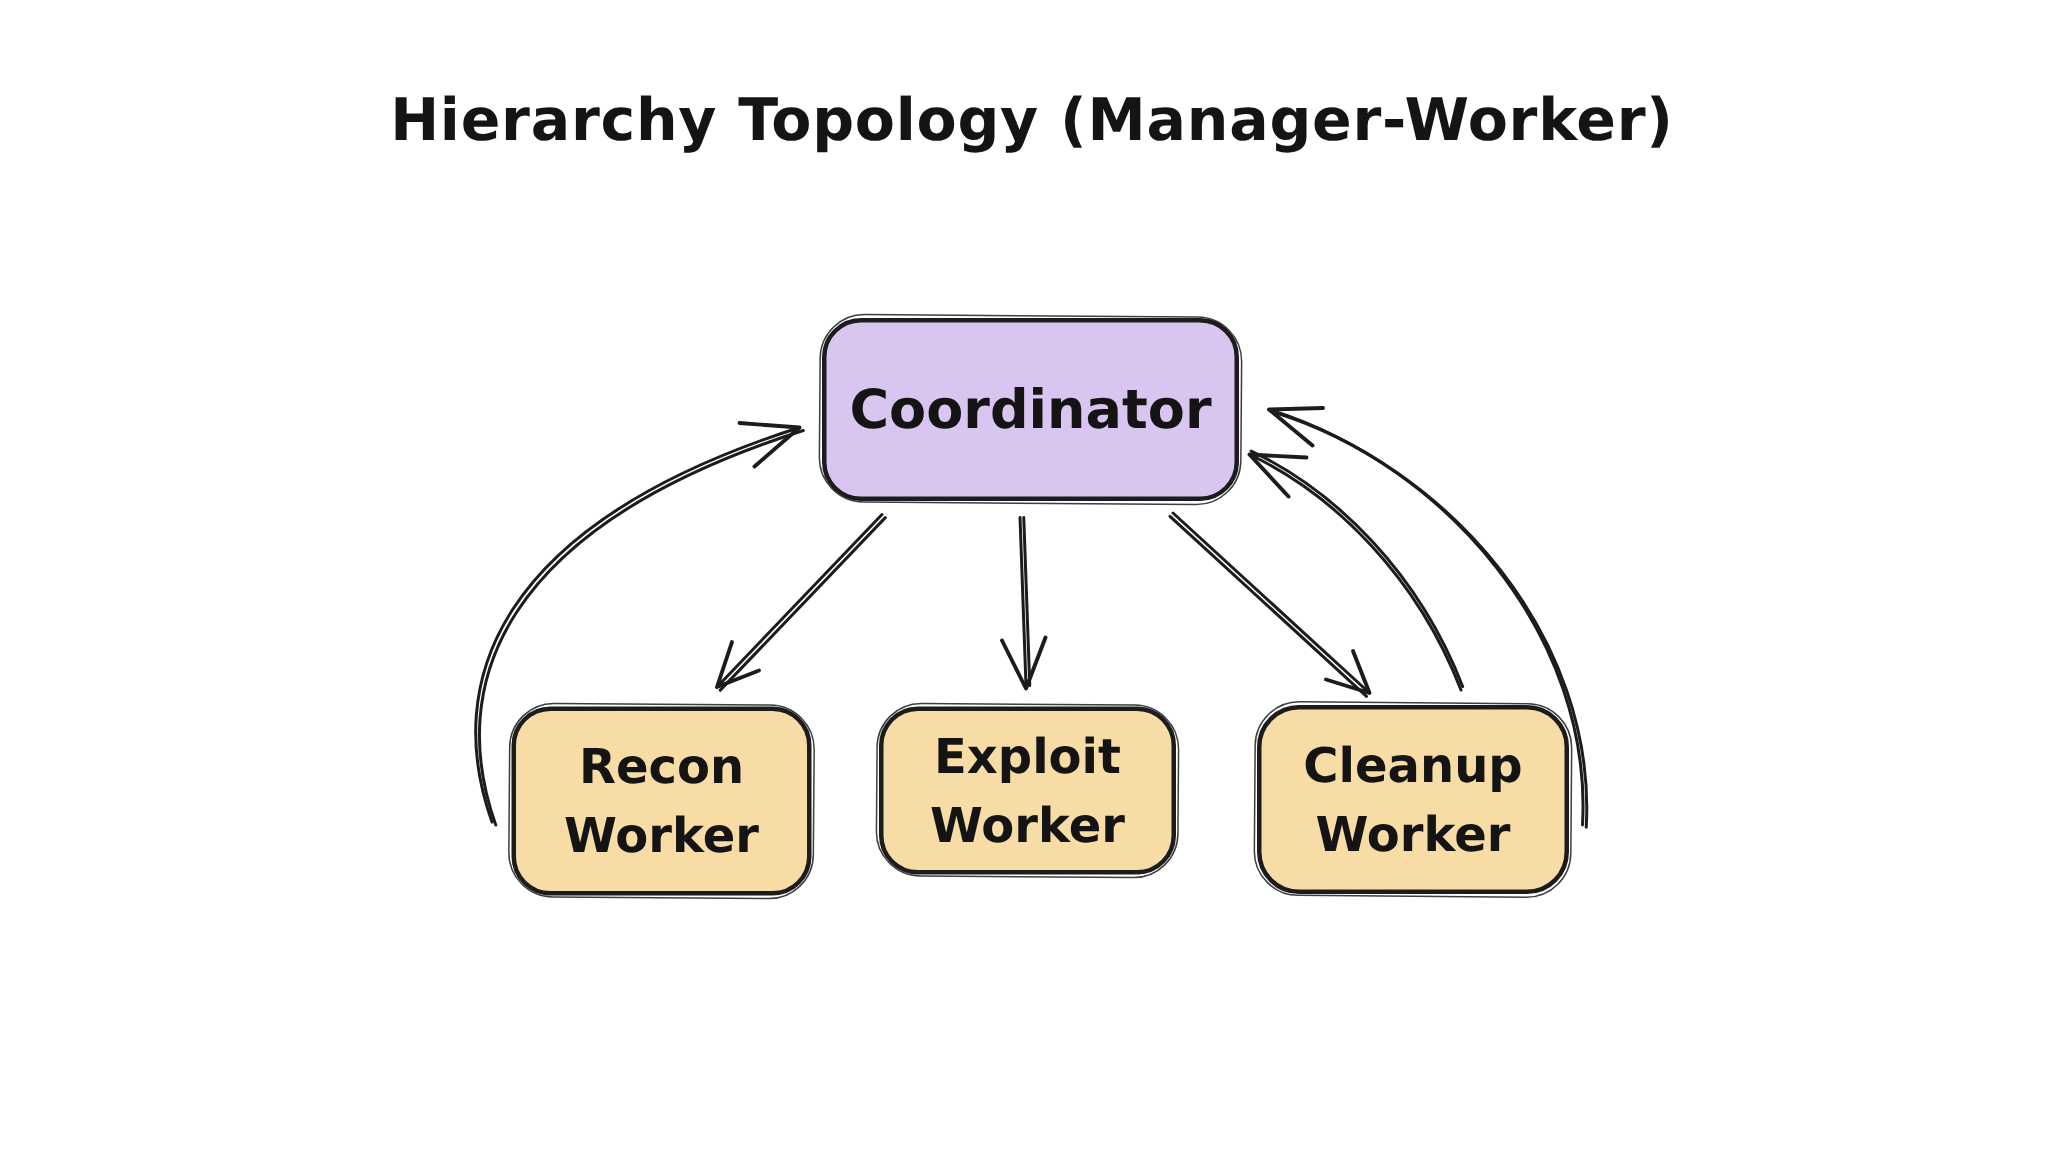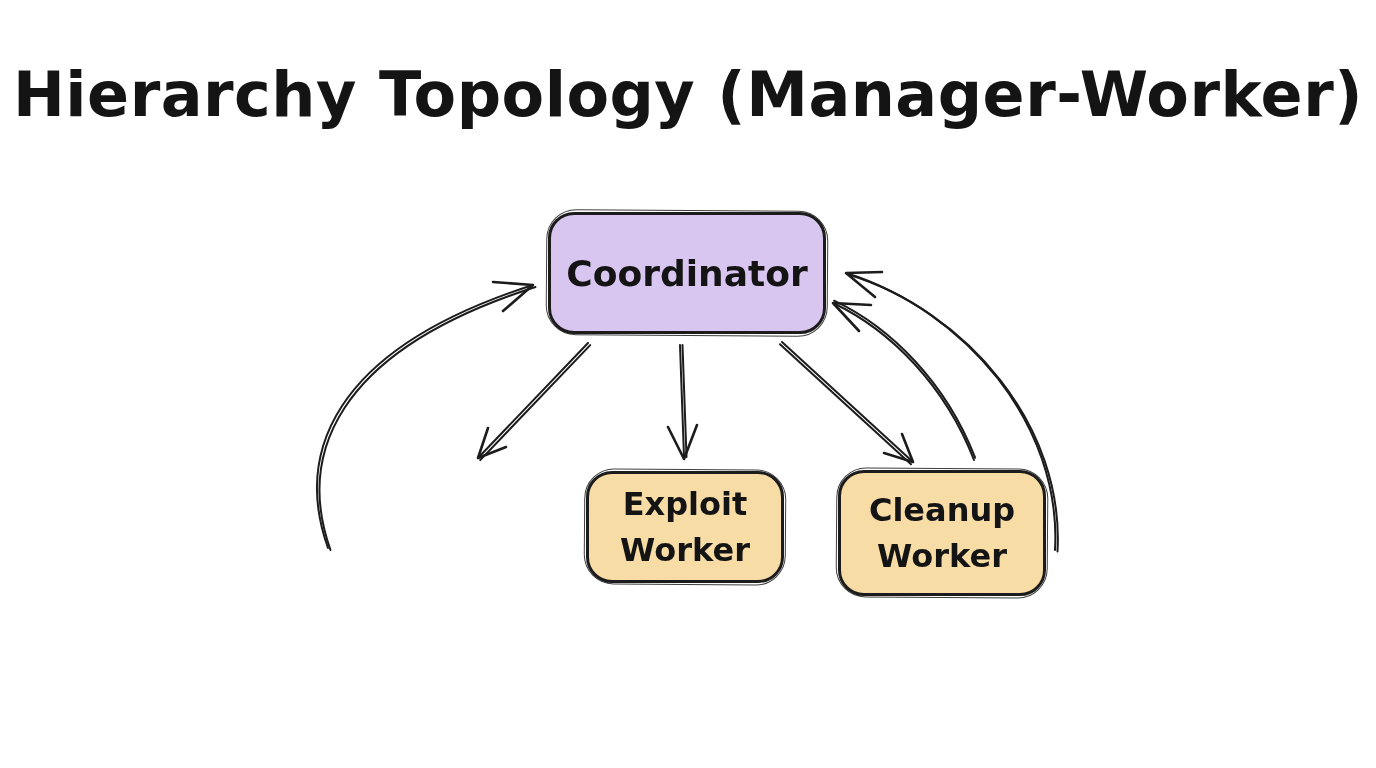--- a/index.html
+++ b/index.html
@@ -19,21 +19,21 @@
     overflow: hidden;
     font-family: "DejaVu Sans", "Liberation Sans", sans-serif;
     color: var(--text);
   }
   .title {
     position: absolute;
     top: 58px;
     left: 0;
     right: 0;
     text-align: center;
-    font-size: 62px;
+    font-size: 39px;
     font-weight: 700;
     letter-spacing: 0.5px;
     color: var(--text);
   }
   .arrows {
     position: absolute;
     inset: 0;
     width: 1376px;
     height: 768px;
   }
@@ -74,21 +74,21 @@
     font-size: 36px;
   }
   .node.worker {
     background: var(--worker-fill);
     font-size: 32px;
     line-height: 1.45;
     padding: 6px 10px;
   }
   .node.worker-recon   { left: 341px; top: 471px; width: 200px; height: 126px; }
   .node.worker-exploit { left: 586px; top: 471px; width: 198px; height: 112px; }
-  .node.worker-cleanup { left: 838px; top: 470px; width: 208px; height: 126px; }
+  .node.worker-cleanup { left: 838px; top: 470px; width: 208px; height: 126px; border-radius: 28px; }
 </style>
 </head>
 <body>
 
 <div class="canvas">
 
   <h1 class="title">Hierarchy Topology (Manager-Worker)</h1>
 
   <svg class="arrows" viewBox="0 0 1376 768" xmlns="http://www.w3.org/2000/svg" aria-hidden="true">
 
@@ -126,20 +126,23 @@
       <path d="M1055,550 C1062,425 965,310 846,273"></path>
       <path d="M1055,550 C1062,425 965,310 846,273" transform="translate(2.5,1.5)"></path>
       <path class="head" d="M875,297 L846,273 L882,272"></path>
     </g>
   </svg>
 
   <div class="node coordinator">
     <span>Coordinator</span>
   </div>
 
+  <div class="node worker worker-recon">
+    <span>Recon Worker</span>
+  </div>
 
   <div class="node worker worker-exploit">
     <span>Exploit Worker</span>
   </div>
 
   <div class="node worker worker-cleanup">
     <span>Cleanup Worker</span>
   </div>
 
 </div>

